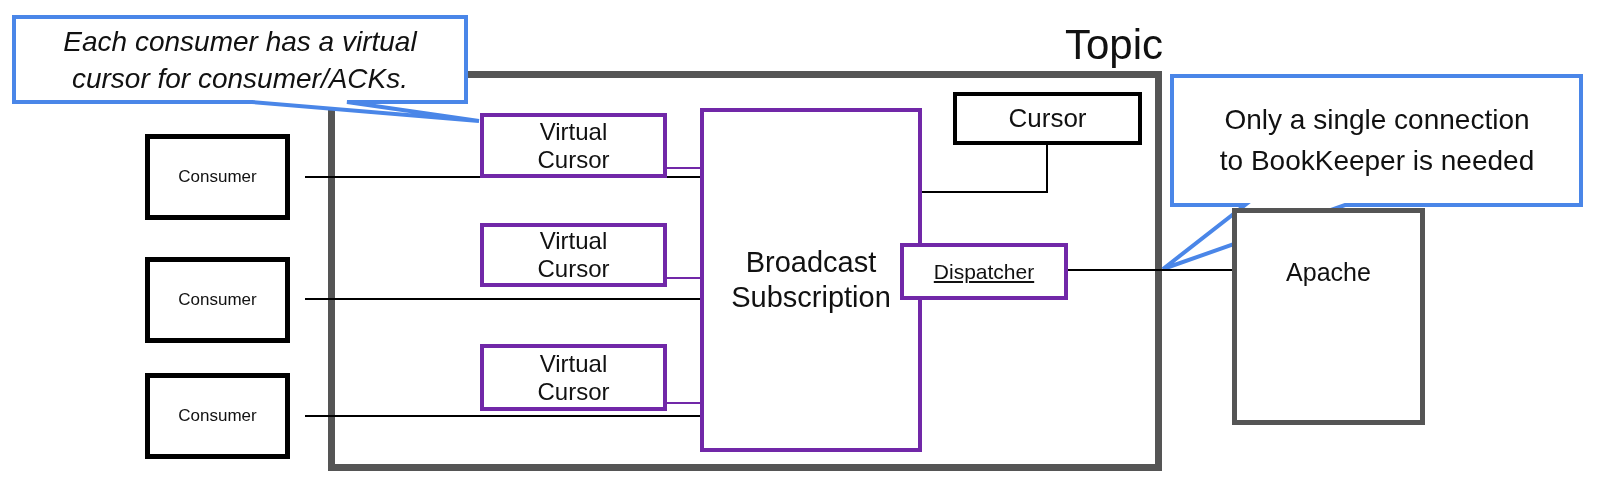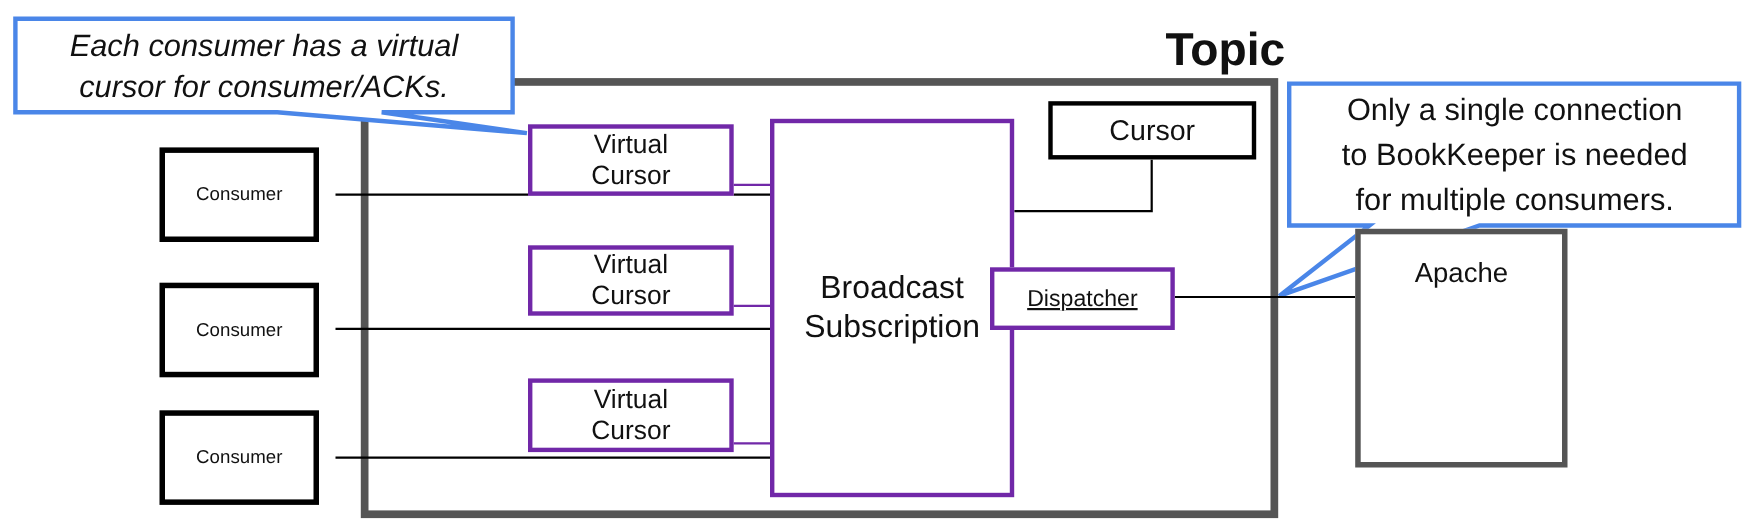--- a/index.html
+++ b/index.html
@@ -9,33 +9,33 @@
     --ink:#111111;
   }
   html,body{margin:0;padding:0;background:#ffffff;}
   #canvas{
     position:relative;width:1600px;height:478px;background:#ffffff;overflow:hidden;
     font-family:"Liberation Sans", sans-serif;color:var(--ink);
   }
   .abs{position:absolute;box-sizing:border-box;}
   
   .topic-box{left:328px;top:71px;width:834px;height:400px;border:7px solid var(--gray);z-index:1;}
-  .topic-title{left:1034px;top:22px;width:160px;text-align:center;font-size:42px;font-weight:bold;z-index:5;line-height:46px;}
+  .topic-title{left:1034px;top:22px;width:160px;text-align:center;font-size:42px;font-weight:normal;z-index:5;line-height:46px;}
   
   svg.layer{position:absolute;left:0;top:0;z-index:2;}
   
   .node{display:flex;align-items:center;justify-content:center;text-align:center;background:#ffffff;z-index:3;}
   .consumer{left:145px;width:145px;height:86px;border:5px solid #000;font-size:17px;}
   .c1{top:134px;} .c2{top:257px;} .c3{top:373px;}
   .vcursor{left:480px;width:187px;border:4px solid var(--purple);font-size:24px;line-height:28px;flex-direction:column;margin-top:25px;}
   .v1{top:88px;height:65px;} .v2{top:198px;height:64px;} .v3{top:319px;height:67px;}
   .broadcast{left:700px;top:108px;width:222px;height:344px;border:4px solid var(--purple);font-size:29px;line-height:35px;flex-direction:column;}
   .cursor{left:953px;top:92px;width:189px;height:53px;border:4px solid #000;font-size:26px;}
   .dispatcher{left:900px;top:243px;width:168px;height:57px;border:4px solid var(--purple);font-size:21px;z-index:4;text-decoration:underline;}
-  .bookkeeper{left:1232px;top:208px;width:193px;height:217px;border:5px solid var(--gray);font-size:25px;line-height:31px;flex-direction:column;justify-content:flex-start;padding-top:20px;}
+  .bookkeeper{left:1232px;top:208px;width:193px;height:217px;border:5px solid var(--gray);font-size:25px;line-height:31px;flex-direction:column;justify-content:flex-start;padding-top:44px;}
   
   .callout-text{display:flex;flex-direction:column;align-items:center;justify-content:center;text-align:center;z-index:4;font-size:28px;}
   .ct-left{left:16px;top:17px;width:448px;height:85px;line-height:37px;font-style:italic;}
   .ct-right{left:1174px;top:77px;width:406px;height:126px;line-height:41px;}
   .ln{display:block;}
 </style>
 </head>
 <body>
 
 <div id="canvas">
@@ -104,16 +104,15 @@
     <span class="ln">Apache</span>
   </div>
 
   <div class="abs callout-text ct-left">
     <span class="ln">Each consumer has a virtual</span>
     <span class="ln">cursor for consumer/ACKs.</span>
   </div>
   <div class="abs callout-text ct-right">
     <span class="ln">Only a single connection</span>
     <span class="ln">to BookKeeper is needed</span>
-    <span class="ln">for multiple consumers.</span>
   </div>
 
 </div>
 
 </body></html>

